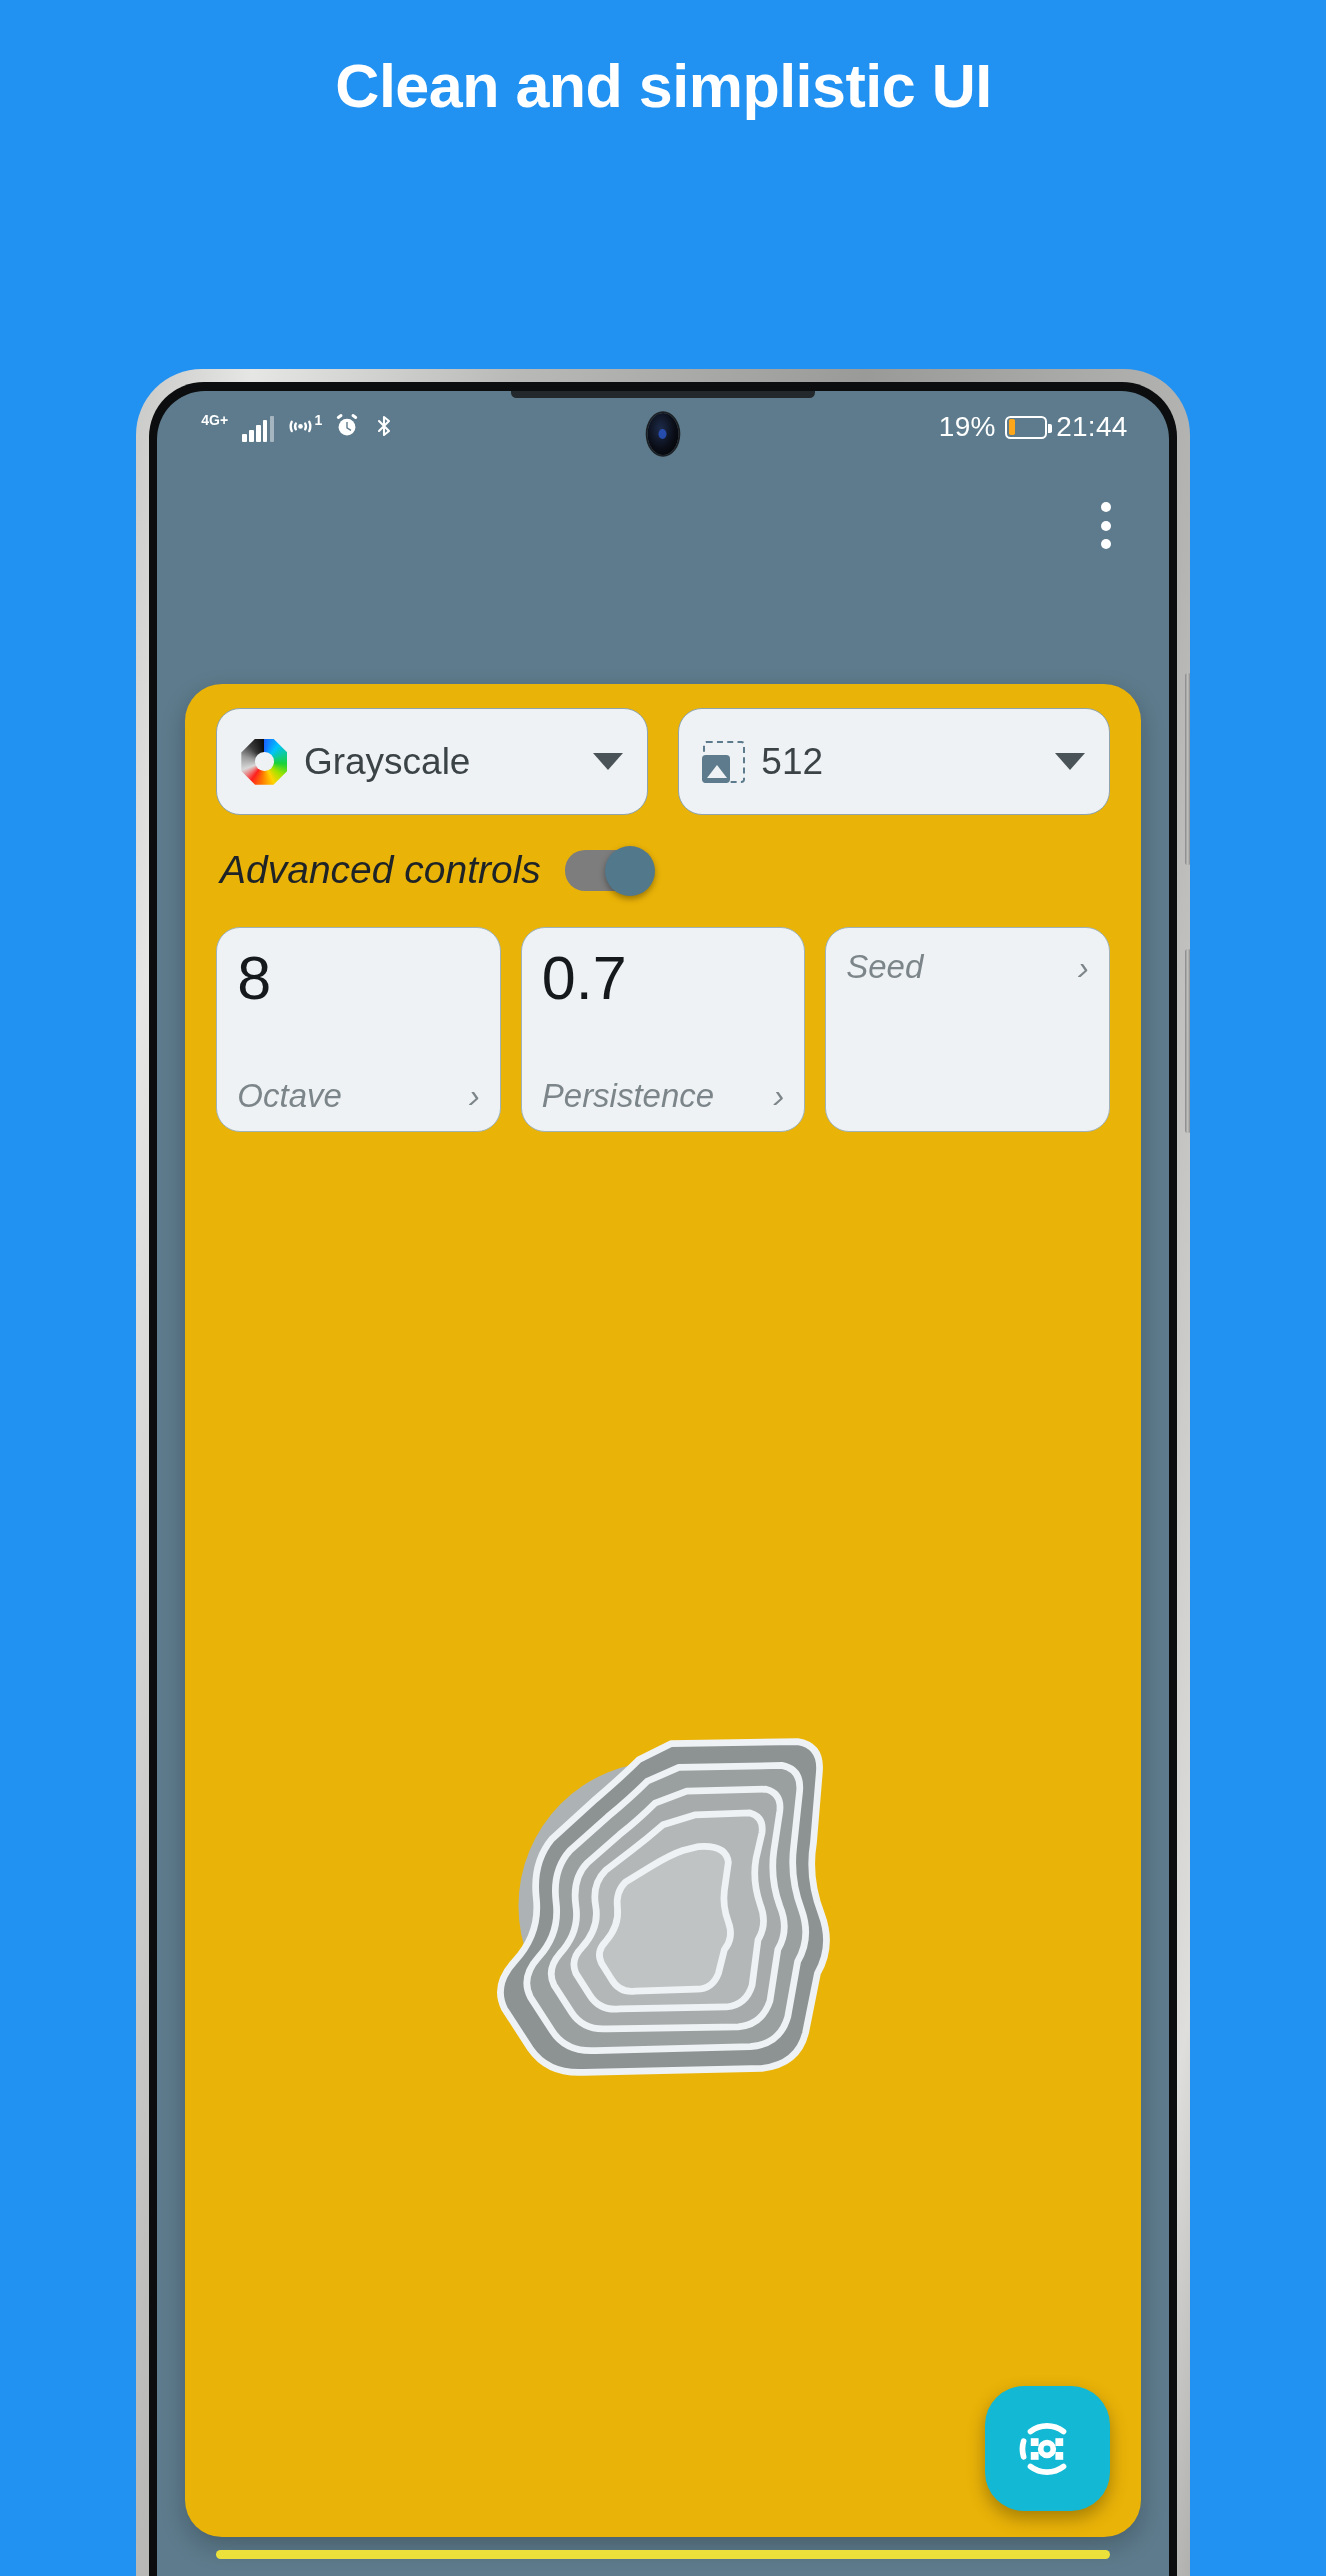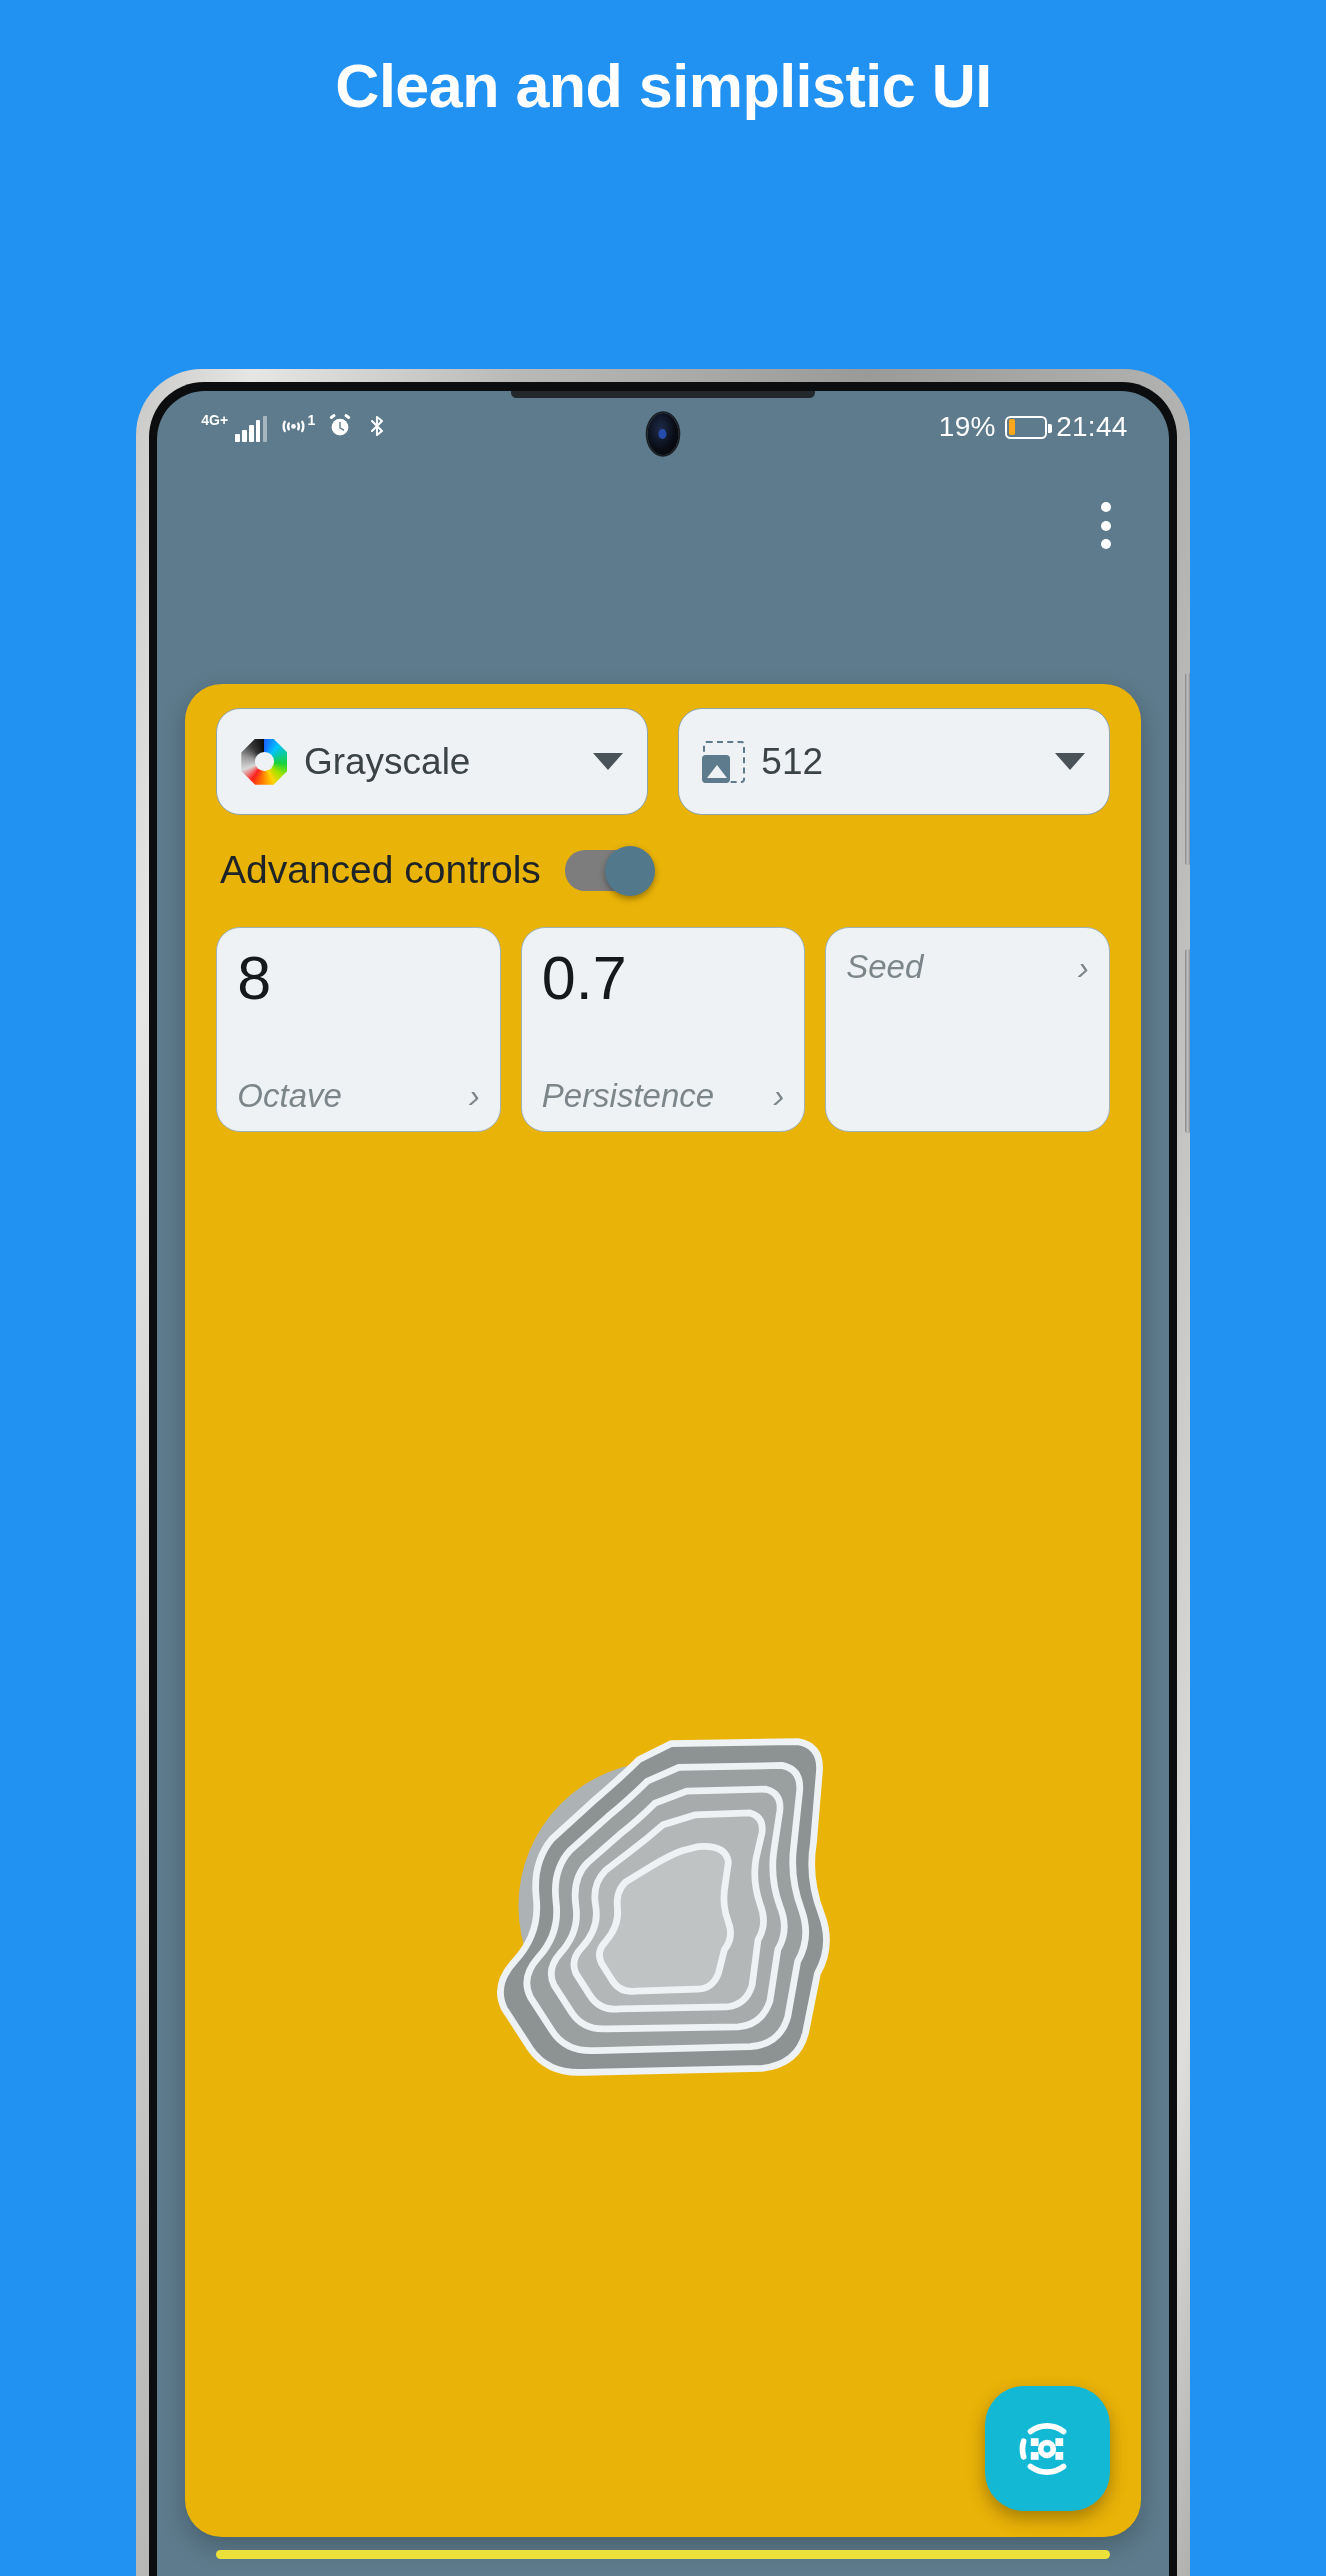--- a/index.html
+++ b/index.html
@@ -124,21 +124,21 @@
     z-index: 30;
   }
   .status-left, .status-right {
     display: flex;
     align-items: center;
     gap: 11px;
   }
   .status-right { gap: 9.2px; margin-left: 28px; }
   .sb-text { font-size: 28px; font-weight: 500; letter-spacing: 0.3px; }
 
-  .net-badge { display: flex; align-items: flex-end; gap: 7px; }
+  .net-badge { display: flex; align-items: flex-end; gap: 14px; }
   .net-label { font-size: 14px; font-weight: 700; line-height: 1; margin-bottom: 14.7px; }
   .sig-bars { display: flex; align-items: flex-end; gap: 2.3px; height: 24px; }
   .sig-bars i { display: block; width: 4.6px; background: #fff; border-radius: 0.9px; }
   .sig-bars i:nth-child(1) { height: 7.4px; }
   .sig-bars i:nth-child(2) { height: 12px; }
   .sig-bars i:nth-child(3) { height: 16.6px; }
   .sig-bars i:nth-child(4) { height: 22px; }
   .sig-bars i:nth-child(5) { height: 26px; opacity: .45; }
 
   .battery-shell {
@@ -280,20 +280,21 @@
   .row-toggle {
     display: flex;
     align-items: center;
     gap: 24px;
     margin-top: 31px;
     padding-left: 3.7px;
   }
   .toggle-label {
     font-size: 39px;
     color: #1d2327;
+    font-style: italic;
   }
   .switch {
     position: relative;
     width: 90px; height: 48px;
     cursor: pointer;
   }
   .switch .track {
     position: absolute;
     top: 3.7px; left: 0;
     width: 81px; height: 41px;

